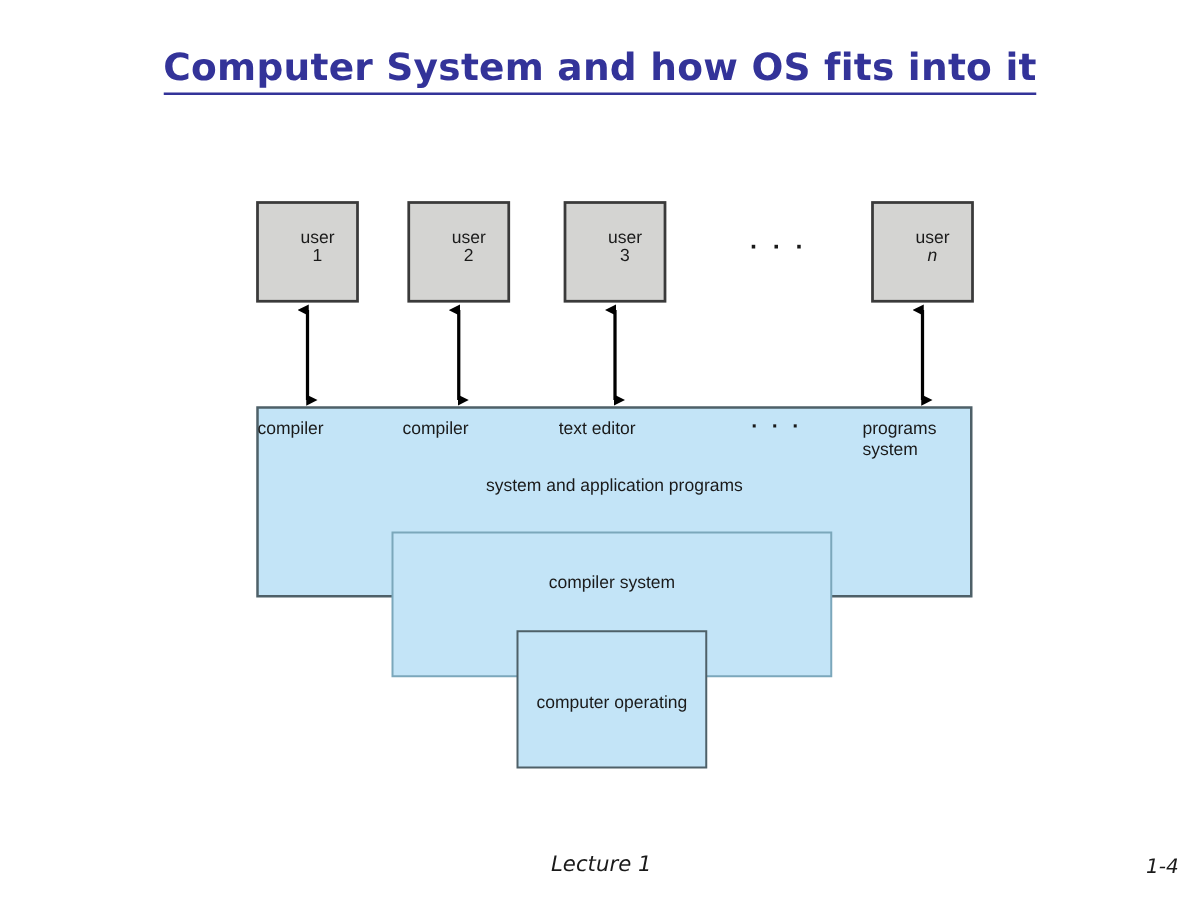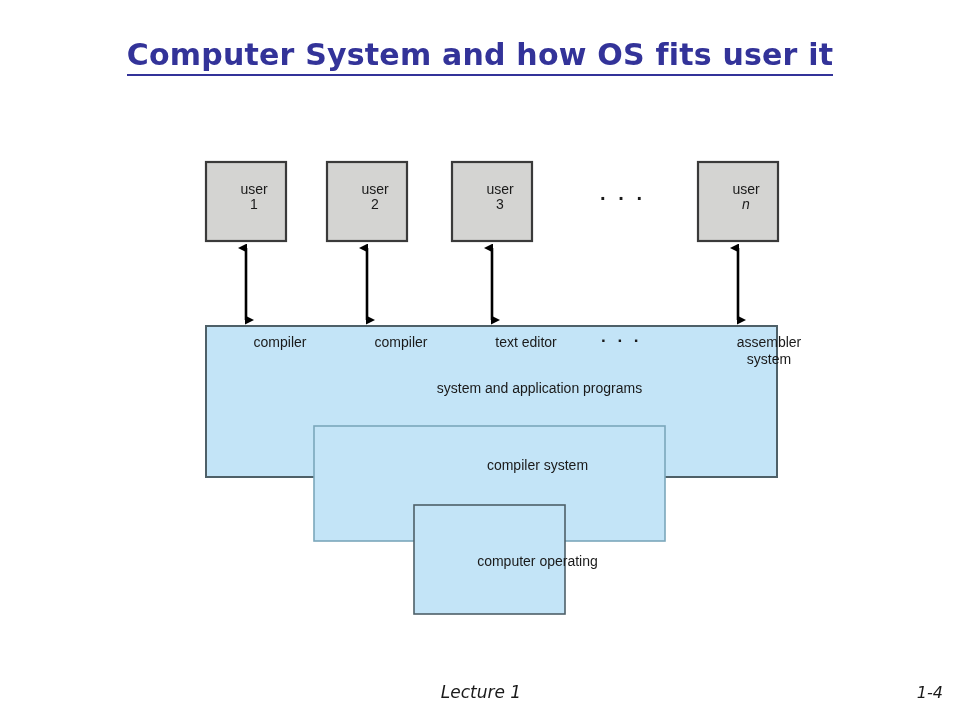--- a/index.html
+++ b/index.html
@@ -67,29 +67,27 @@
 
   .ellipsis {
     font-size: 20px;
     font-weight: 700;
     letter-spacing: 3px;
     color: #1a1a1a;
   }
 
   .prog-label {
     font-size: 14px;
-    text-align: center;
+    text-align: left;
     line-height: 17px;
-    padding-left: 34px;
   }
 
   .layer-label {
     font-size: 14px;
     text-align: center;
-    margin-left: 48px;
   }
 
   
   #footer {
     position: absolute;
     left: 1px;
     bottom: 14px;
     width: 960px;
     height: 24px;
     font-style: italic;
@@ -112,21 +110,21 @@
     font-size: 16px;
     color: #1a1a1a;
   }
 </style>
 </head>
 <body>
 
 <div id="slide">
 
   <div id="title-block">
-    <span id="slide-title">Computer System and how OS fits user it</span>
+    <span id="slide-title">Computer System and how OS fits into it</span>
   </div>
 
   <div id="diagram">
 
     <svg width="960" height="660" viewBox="0 0 960 660">
 
       <defs>
         <marker id="arrHeadUp" markerWidth="9" markerHeight="9" refX="4.5" refY="8" orient="auto-start-reverse" markerUnits="userSpaceOnUse">
           <path d="M4.5,0 L9,9 L0,9 Z" fill="#000000"></path>
         </marker>
@@ -183,21 +181,21 @@
       <span>compiler</span>
     </div>
 
     <div class="dtext prog-label" style="left:447px; top:334px; width:90px;">
       <span>text editor</span>
     </div>
 
     <div class="dtext ellipsis" style="left:601px; top:333px; font-size:17px;">· · ·</div>
 
     <div class="dtext prog-label" style="left:690px; top:334px; width:90px;">
-      <span style="display:block;">assembler</span>
+      <span style="display:block;">programs</span>
       <span style="display:block;">system</span>
     </div>
 
     <div class="dtext layer-label" style="left:206px; top:381px; width:571px;">system and application programs</div>
 
     <div class="dtext layer-label" style="left:314px; top:458px; width:351px;">compiler system</div>
 
     <div class="dtext layer-label" style="left:414px; top:554px; width:151px;">computer operating</div>
 
   </div>

